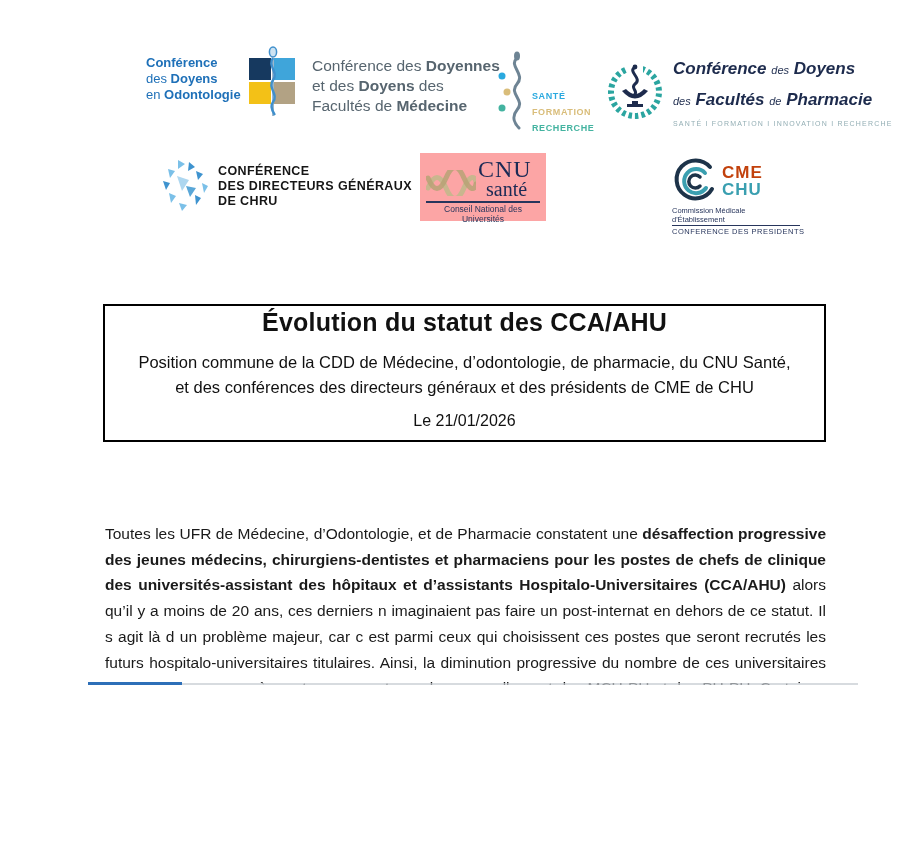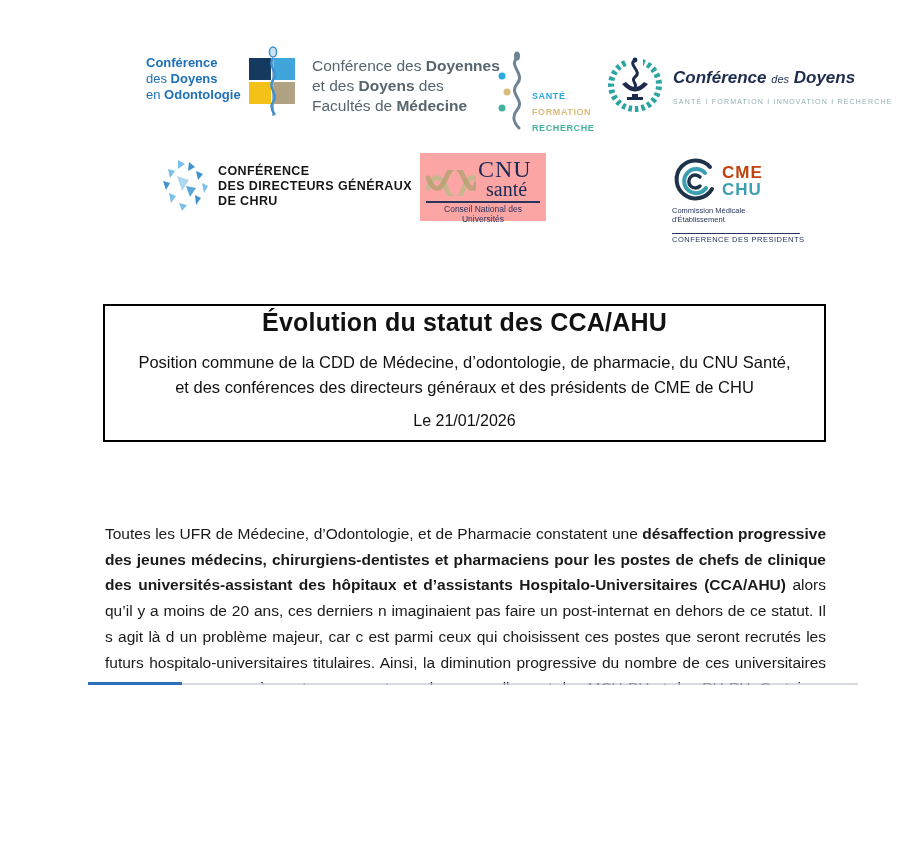--- a/index.html
+++ b/index.html
@@ -51,21 +51,21 @@
   .cnu-acro { font-size: 24px; line-height: 22px; letter-spacing: 1px; }
   .cnu-word { font-size: 20px; line-height: 18px; margin-left: 8px; }
   .cnu-rule { border-top: 2px solid #27355c; margin: 3px 0 1px 0; }
   .cnu-caption { font-size: 8.5px; color: #27355c; text-align: center; }
 
   .logo-cme { left: 672px; top: 158px; display: block; }
   .cme-top { display: flex; align-items: center; gap: 4px; }
   .cme-words { font-size: 17px; font-weight: 700; line-height: 17px; letter-spacing: 1px; }
   .cme-acro1 { color: #c2410c; }
   .cme-acro2 { color: #3a9fb0; }
-  .cme-cap1 { margin-top: 2px; font-size: 7.5px; color: #27355c; border-bottom: 1px solid #27355c; padding-bottom: 9px; width: 128px; }
+  .cme-cap1 { margin-top: 2px; font-size: 7.5px; color: #27355c; border-bottom: 1px solid #27355c; padding-bottom: 1px; width: 128px; }
   .cme-cap2 { font-size: 7.5px; letter-spacing: 0.5px; color: #27355c; margin-top: 1px; }
 
   
   .title-box {
     position: absolute; left: 103px; top: 304px;
     width: 723px; height: 138px;
     border: 2px solid #000;
     text-align: center; color: #111;
   }
   .doc-title { margin-top: 2px; font-size: 25px; font-weight: 700; letter-spacing: 0.2px; }
@@ -141,20 +141,21 @@
       <circle cx="30" cy="31" r="24" fill="none" stroke="#2ba5a0" stroke-width="6" stroke-dasharray="3.5 3" transform="rotate(-90 30 31)"></circle>
       <rect x="22" y="2" width="16" height="10" fill="#ffffff"></rect>
       <path d="M17 30 q13 15 26 0 l-4 -2 q-9 10 -18 0 z" fill="#1d2b4d"></path>
       <rect x="27" y="40" width="6" height="3" fill="#1d2b4d"></rect>
       <rect x="22" y="43" width="16" height="3" fill="#1d2b4d"></rect>
       <path d="M30 6 C 22 11, 38 17, 30 23 C 25 27, 33 30, 30 33" fill="none" stroke="#1d2b4d" stroke-width="3" stroke-linecap="round"></path>
       <circle cx="30" cy="6" r="2.4" fill="#1d2b4d"></circle>
     </svg>
     <div class="pharma-text">
       <div class="pharma-line"><span>Conférence</span> <span class="sm">des</span> <span>Doyens</span></div>
+      <div class="pharma-line"><span class="sm">des</span> <span>Facultés</span> <span class="sm">de</span> <span>Pharmacie</span></div>
       <div class="pharma-tag">SANTÉ  I  FORMATION  I  INNOVATION  I  RECHERCHE</div>
     </div>
   </div>
 
   <div class="logo logo-chru">
     <svg width="52" height="56" viewBox="0 0 52 56">
       <g fill="#7bc0e8">
         <polygon points="20,2 27,6 20,11"></polygon>
         <polygon points="31,4 37,9 30,13" fill="#3e93cf"></polygon>
         <polygon points="10,11 17,13 12,20"></polygon>

